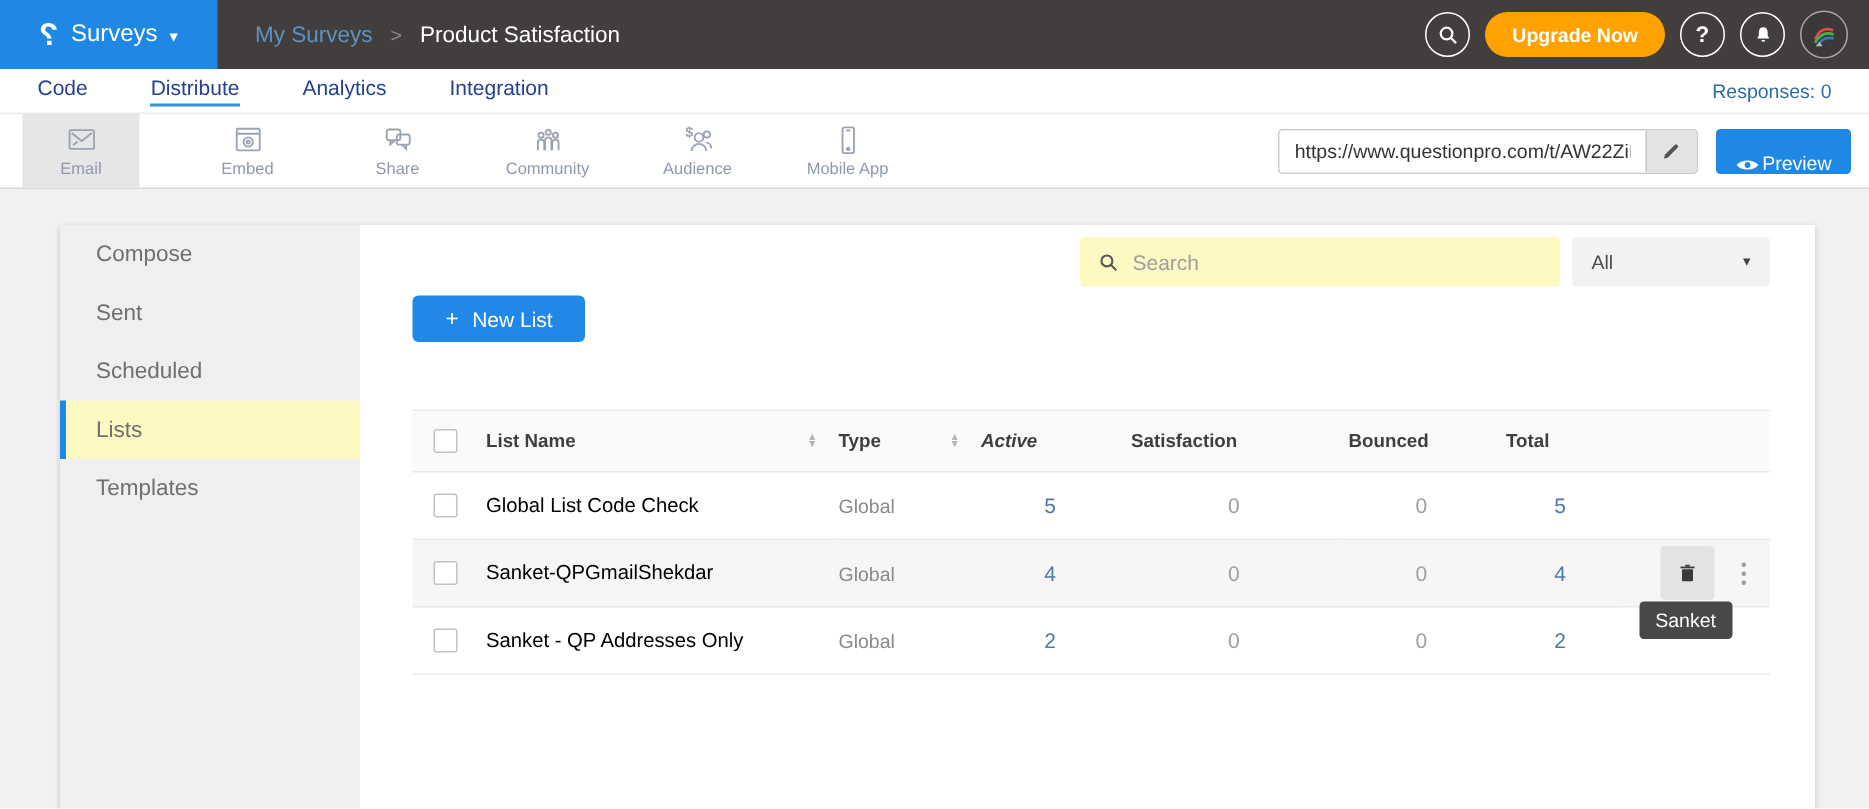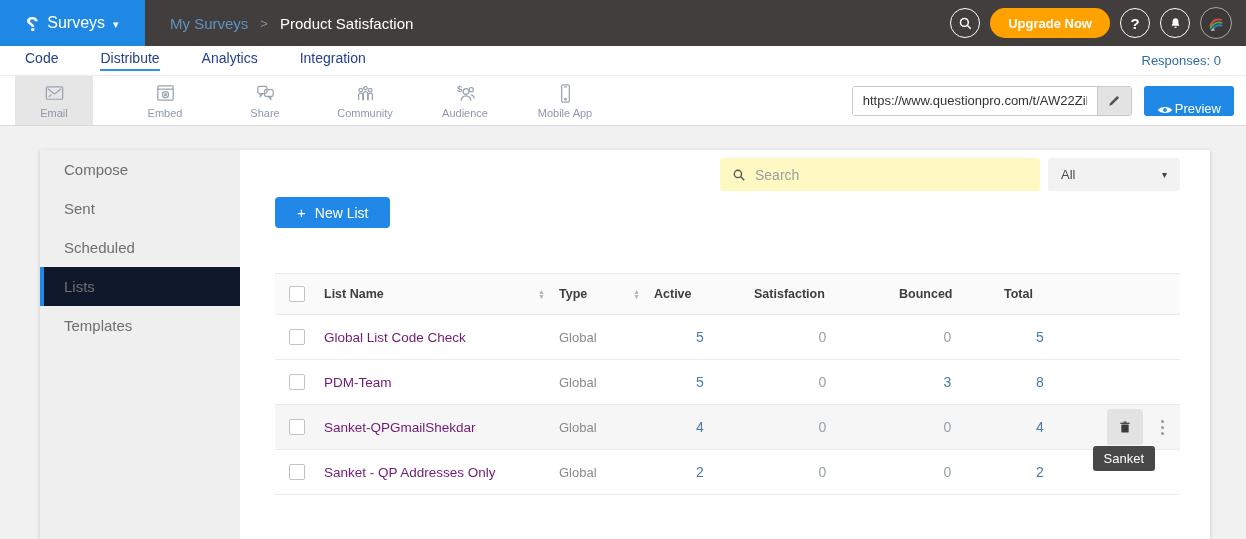--- a/index.html
+++ b/index.html
@@ -36,45 +36,45 @@
   .url-wrap { display:flex; align-items:center; border:1px solid #c9c9c9; border-radius:3px; overflow:hidden; height:30px; }
   .url-input { width:244px; height:100%; border:none; outline:none; padding:0 10px; font-size:13px; color:#333; font-family:inherit; background:#fff; }
   .url-edit { width:34px; height:100%; background:#e3e3e3; border:none; border-left:1px solid #c9c9c9; display:flex; align-items:center; justify-content:center; cursor:pointer; }
   .preview-btn { height:30px; background:#1f88e5; color:#fff; border:none; border-radius:3px; font-size:13px; display:flex; align-items:flex-end; gap:2px; padding:0 13px; cursor:pointer; font-family:inherit; }
 
   
   .content { position:relative; height:413px; background:#f1f1f1; }
   .card { position:absolute; left:40px; right:36px; top:24px; bottom:-8px; background:#fff; box-shadow:0 1px 4px rgba(0,0,0,0.18); display:flex; }
   .side { width:200px; background:#efefef; flex-shrink:0; }
   .side-item { height:39px; display:flex; align-items:center; padding-left:20px; font-size:15px; color:#6f6f6f; cursor:pointer; border-left:4px solid transparent; }
-  .side-item.active { background:#0f172a; border-left-color:#1f88e5; }
+  .side-item.active { background:#fef9c3; border-left-color:#1f88e5; }
   .main { flex:1; padding:8px 30px 0 35px; position:relative; }
 
   .filter-row { display:flex; justify-content:flex-end; gap:8px; }
   .search-box { width:320px; height:33px; background:#fef9c3; border-radius:3px; display:flex; align-items:center; padding:0 12px; gap:9px; }
   .search-box input { border:none; outline:none; background:transparent; font-size:14px; color:#555; flex:1; font-family:inherit; }
   .search-box input::placeholder { color:#9e9e9e; }
   .filter-dd { width:132px; height:33px; background:#f2f2f2; border-radius:3px; display:flex; align-items:center; justify-content:space-between; padding:0 13px; font-size:13px; color:#4c4c4c; cursor:pointer; }
   .filter-dd .caret { font-size:10px; color:#444; }
 
   .new-list-btn { margin-top:6px; height:31px; background:#2188e8; color:#fff; border:none; border-radius:4px; font-size:14px; padding:0 22px; display:flex; align-items:center; gap:9px; cursor:pointer; font-family:inherit; }
   .new-list-btn .plus { font-size:15px; }
 
   table.lists { margin-top:45px; width:100%; border-collapse:collapse; table-layout:fixed; }
   .lists th, .lists td { padding:0 4px; font-weight:normal; }
   .lists thead tr { background:#fafafa; height:41px; border-top:1px solid #e9e9e9; border-bottom:1px solid #e9e9e9; }
   .lists thead th { font-size:12.5px; color:#3e3e3e; font-weight:bold; text-align:left; }
   .lists tbody tr { height:45px; border-bottom:1px solid #eceaea; }
   .lists tbody tr.hovered { background:#f6f6f6; }
   .col-cb { width:45px; } .col-name { width:235px; } .col-type { width:95px; }
-  .col-active { width:100px; } .col-unsub { width:145px; } .col-bounced { width:105px; } .col-total { width:80px; }
+  .col-active { width:100px;font-style:italic; } .col-unsub { width:145px; } .col-bounced { width:105px; } .col-total { width:80px; }
   .th-flex { display:flex; align-items:center; justify-content:space-between; padding-right:6px; }
   .sort { display:inline-flex; flex-direction:column; line-height:5px; font-size:7px; color:#b5b5b5; cursor:pointer; }
   .cb { width:16px; height:16px; border:1px solid #c3c3c3; border-radius:2px; background:#fff; margin-left:10px; cursor:pointer; }
-  .list-link { font-size:13.5px; color:#701a75; cursor:pointer; }
+  .list-link { font-size:13.5px; color:#000000; cursor:pointer; }
   .type-cell { font-size:13px; color:#8a8a8a; }
   .num { font-size:14px; color:#4a7aa8; text-align:center; cursor:pointer; }
   .num.zero { color:#9aa2a9; }
   th.center, td.center { text-align:center; }
   .actions-cell { position:relative; }
   .actions-inner { display:flex; align-items:center; gap:14px; justify-content:flex-end; padding-right:8px; }
   .trash-btn { width:36px; height:36px; background:#e3e3e3; border:none; border-radius:3px; display:flex; align-items:center; justify-content:center; cursor:pointer; }
   .kebab { display:flex; flex-direction:column; gap:3px; cursor:pointer; padding:4px; }
   .kebab i { width:3px; height:3px; border-radius:50%; background:#9b9b9b; display:block; }
   .tooltip { position:absolute; top:41px; right:25px; background:#484848; color:#fff; font-size:13px; padding:5px 11px; border-radius:3px; z-index:5; white-space:nowrap; }
@@ -271,32 +271,20 @@
                 <div class="cb"></div>
               </td>
             <td><span class="list-link">Global List Code Check</span></td>
             <td class="type-cell">Global</td>
             <td class="num">5</td>
             <td class="num zero">0</td>
             <td class="num zero">0</td>
             <td class="num">5</td>
             <td></td>
           </tr>
-          <tr>
-            <td>
-                <div class="cb"></div>
-              </td>
-            <td><span class="list-link">PDM-Team</span></td>
-            <td class="type-cell">Global</td>
-            <td class="num">5</td>
-            <td class="num zero">0</td>
-            <td class="num">3</td>
-            <td class="num">8</td>
-            <td></td>
-          </tr>
           <tr class="hovered">
             <td>
                 <div class="cb"></div>
               </td>
             <td><span class="list-link">Sanket-QPGmailShekdar</span></td>
             <td class="type-cell">Global</td>
             <td class="num">4</td>
             <td class="num zero">0</td>
             <td class="num zero">0</td>
             <td class="num">4</td>

